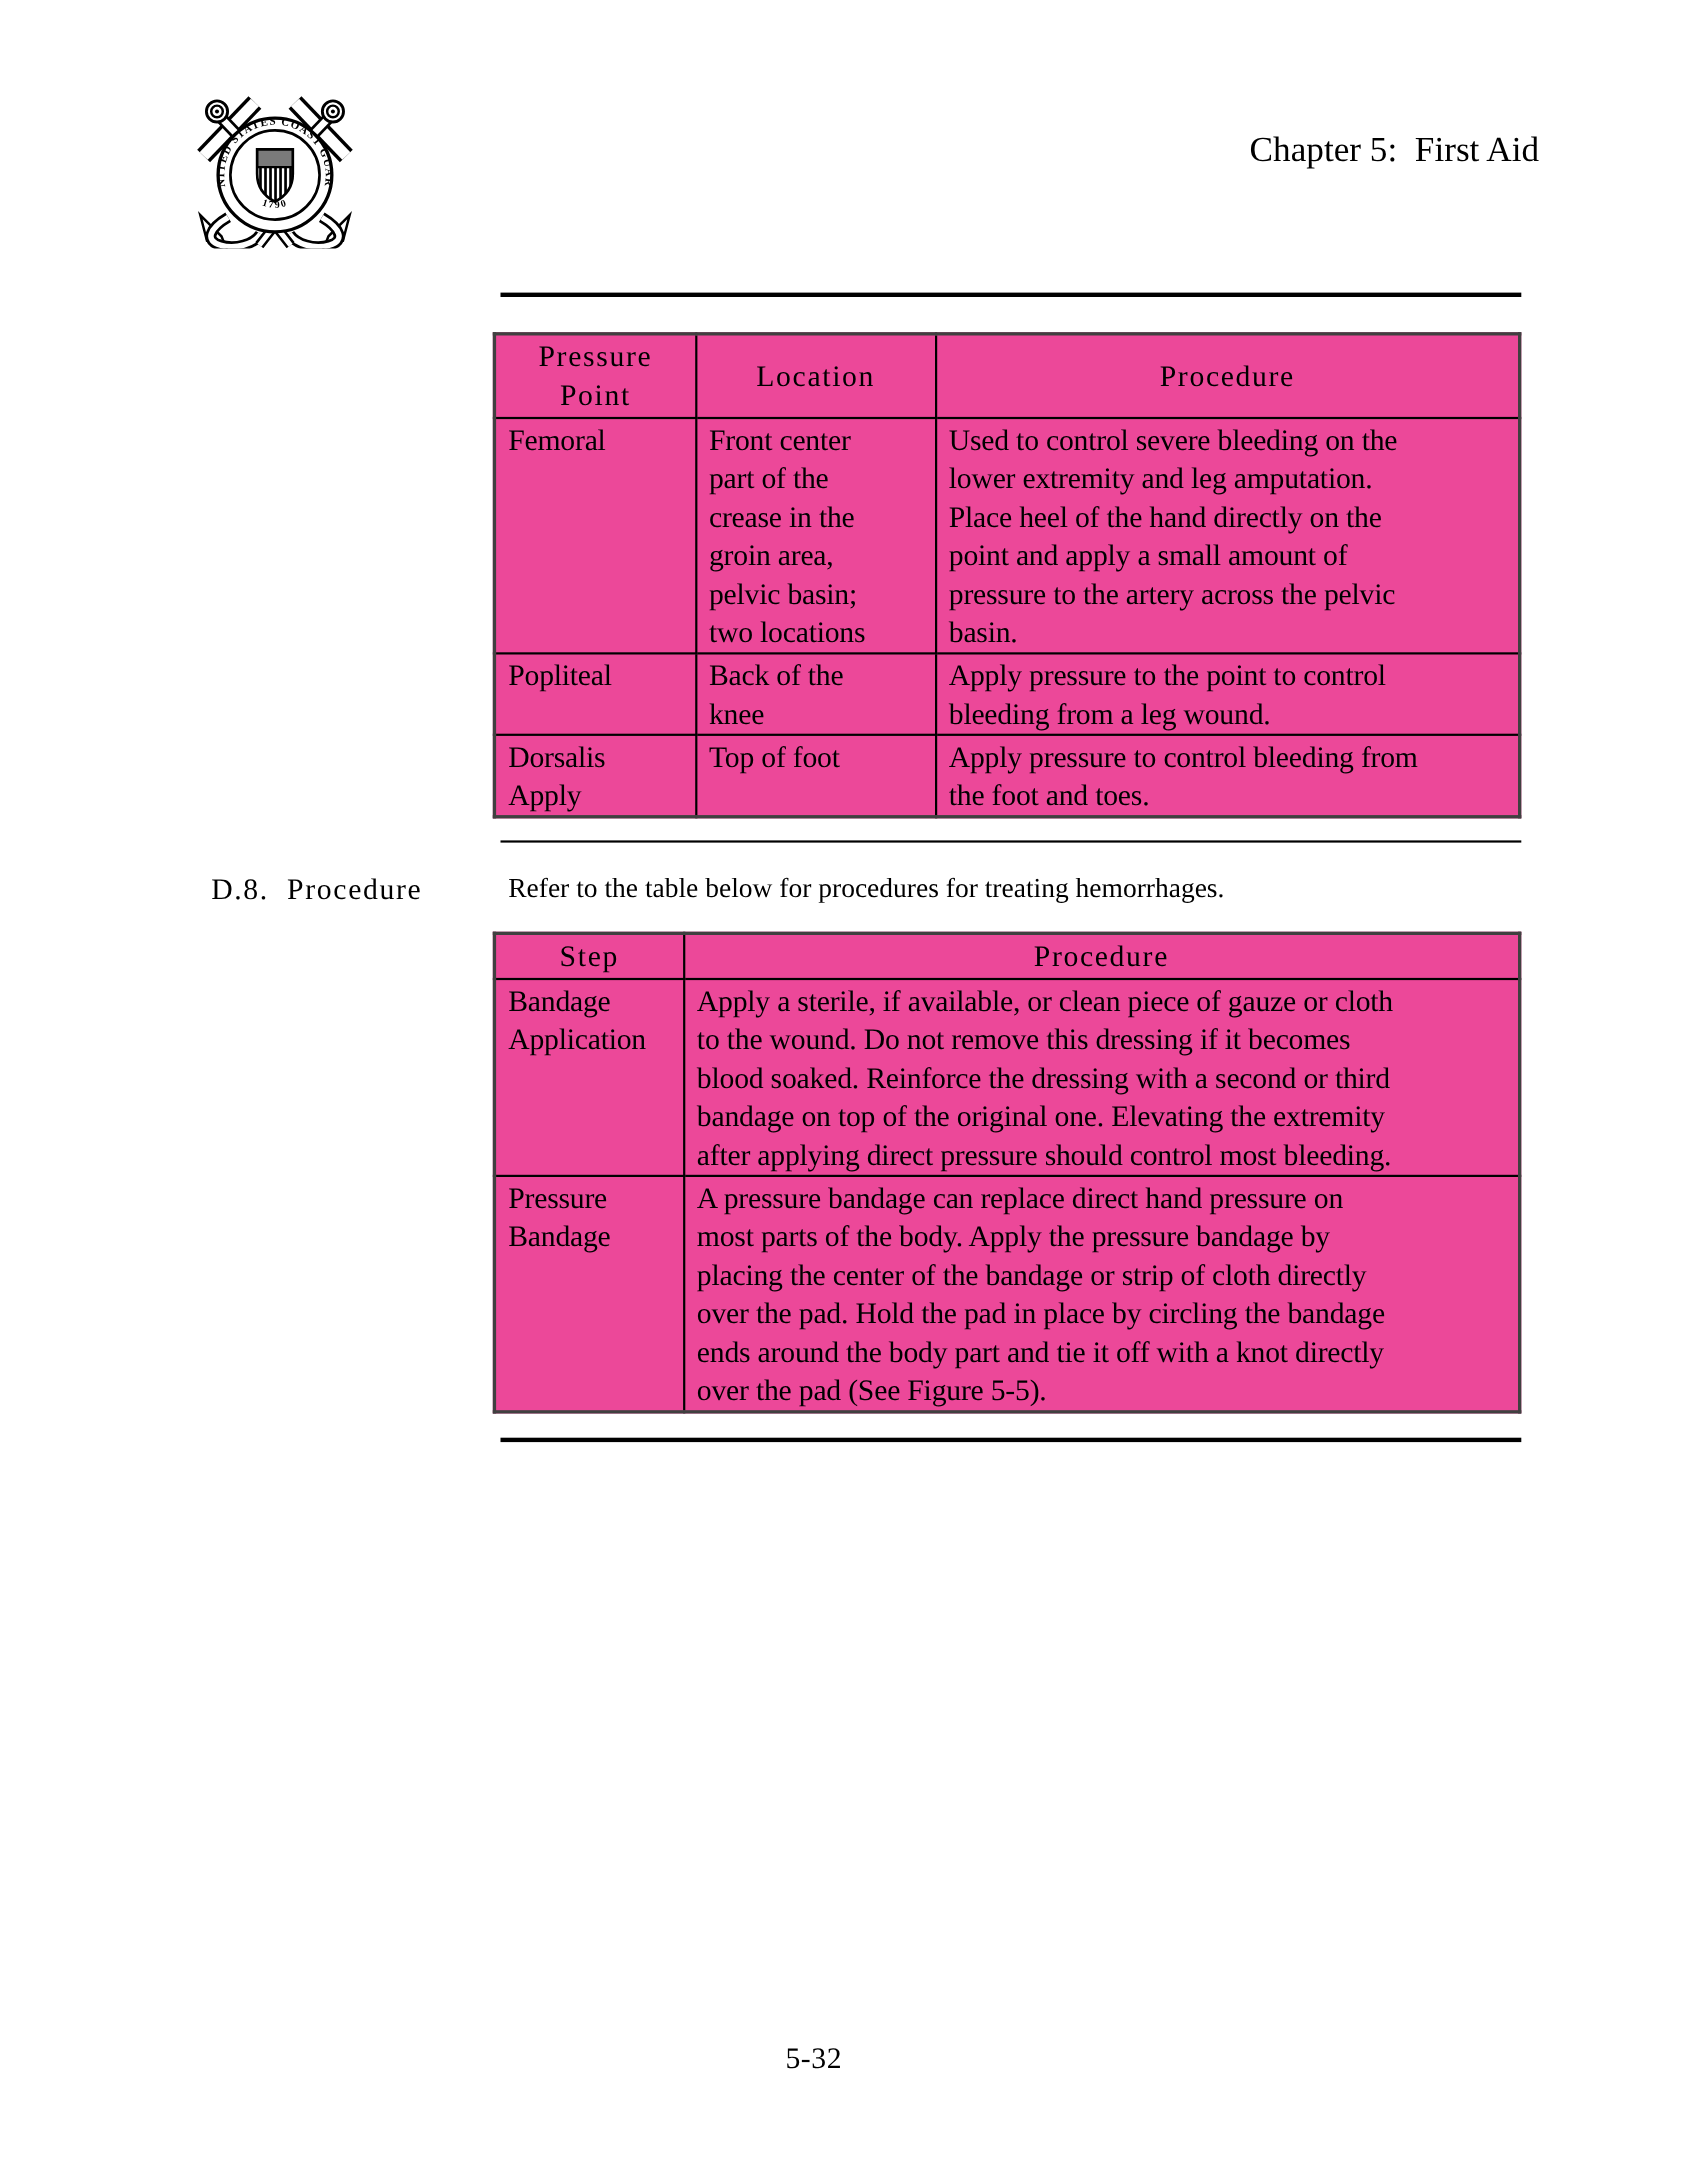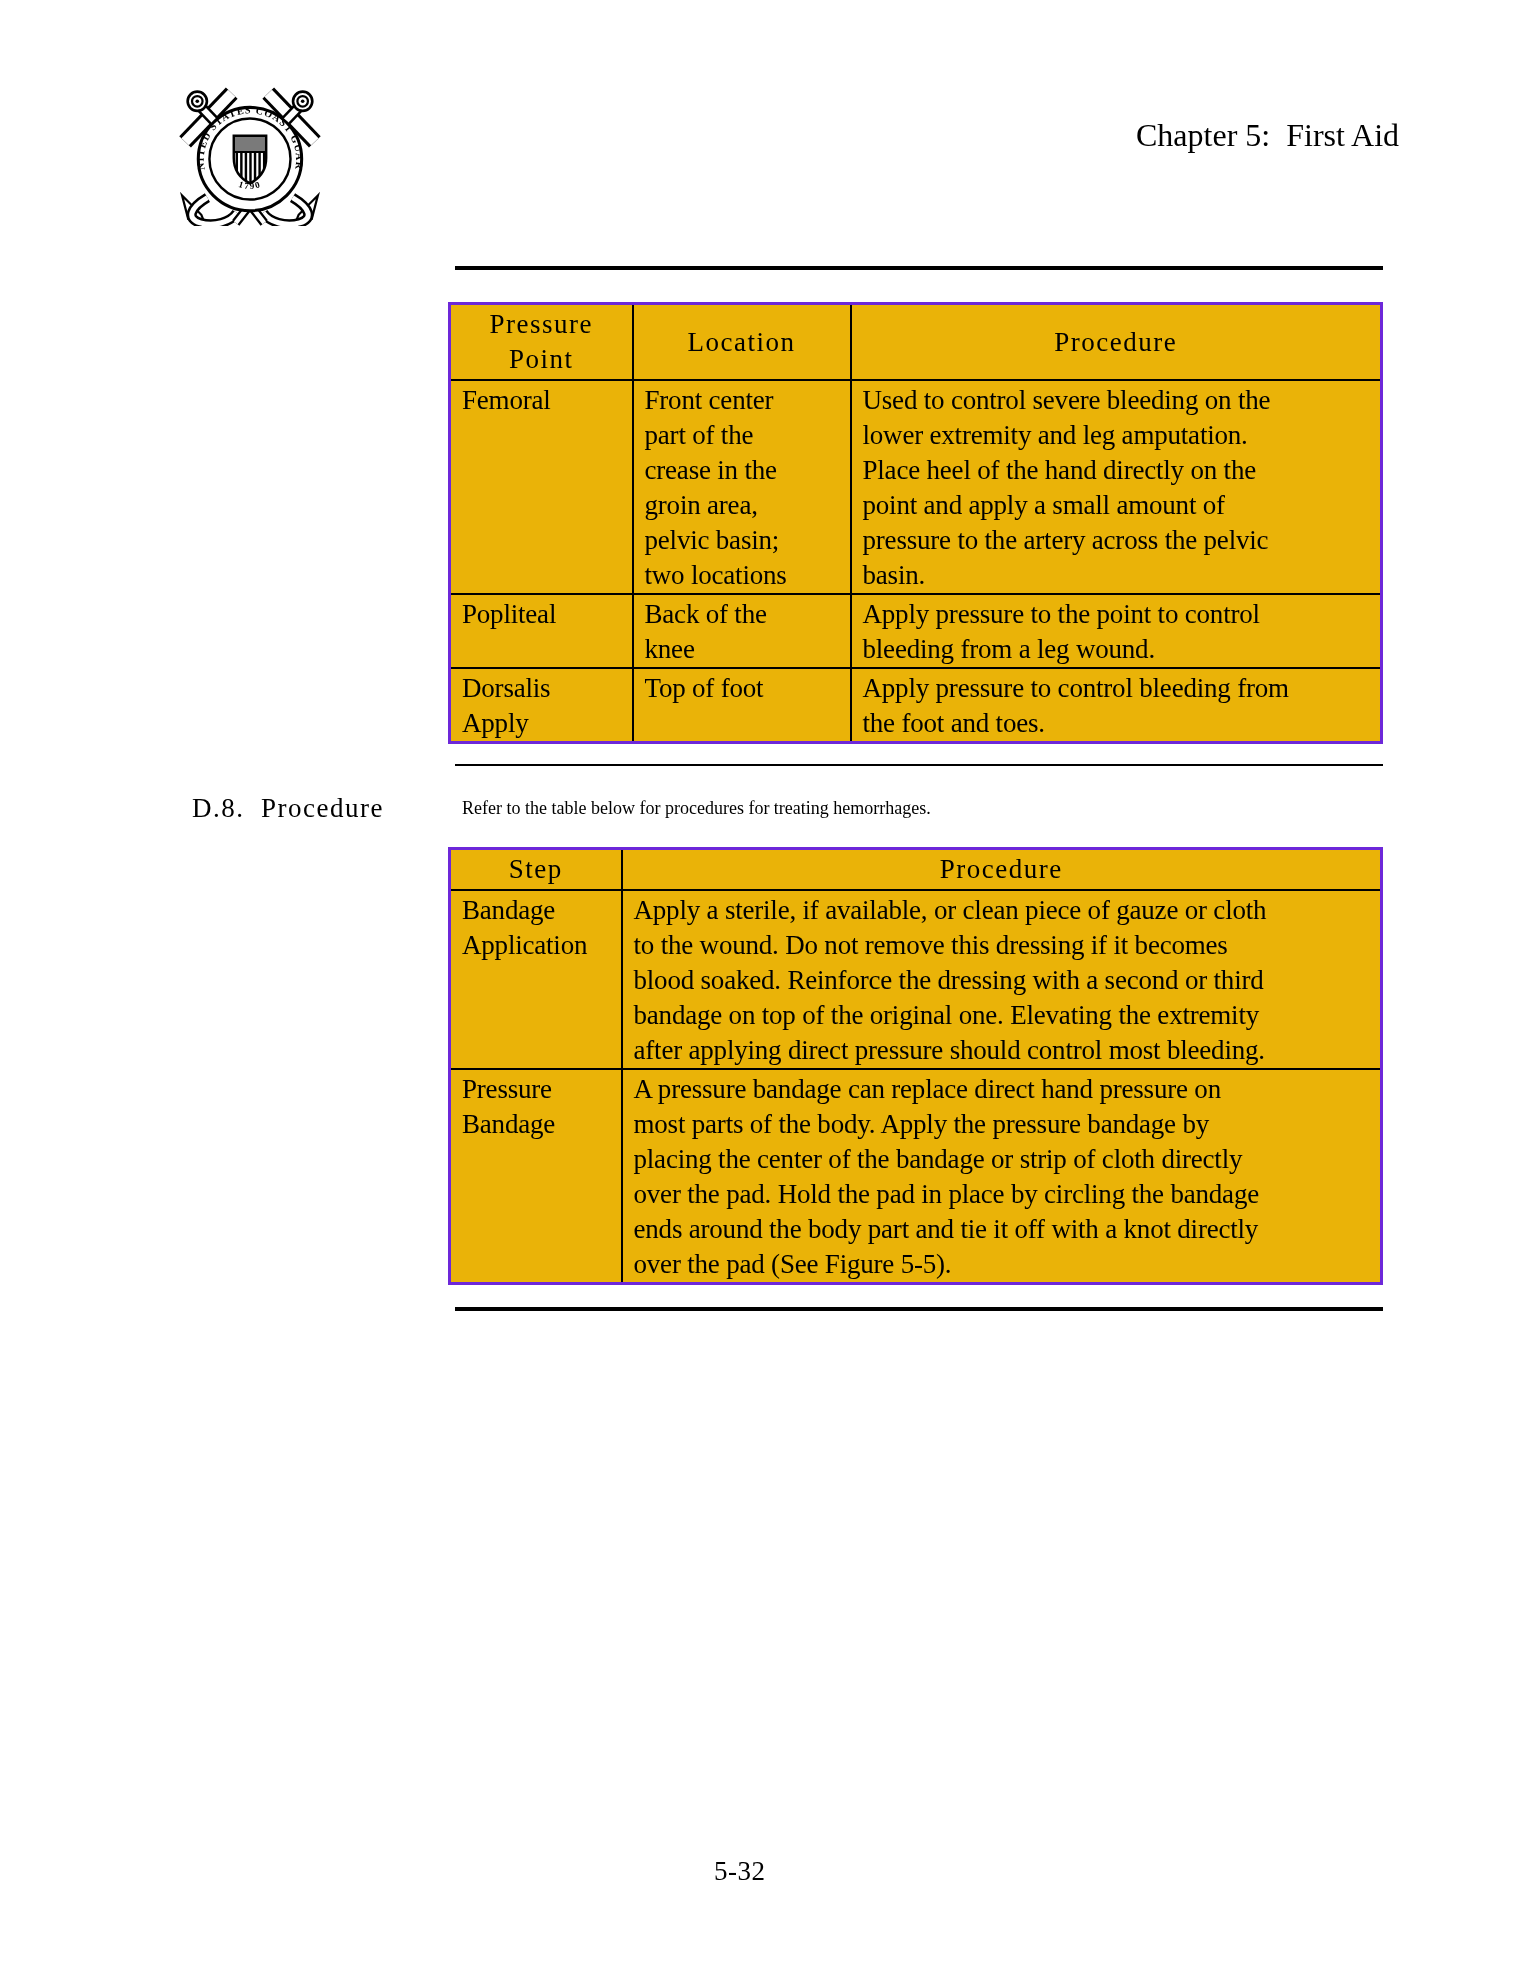--- a/index.html
+++ b/index.html
@@ -24,33 +24,33 @@
     white-space: pre;
   }
   .section-label {
     left: 192px; top: 791px;
     font-size: 27px; line-height: 34px;
     letter-spacing: 1.5px;
     white-space: pre;
   }
   .section-intro {
     left: 462px; top: 791px;
-    font-size: 18px; line-height: 34px; text-align: right;
+    font-size: 25px; line-height: 34px; text-align: right;
   }
   .page-number {
     left: 714px; top: 1856px;
     font-size: 27px; letter-spacing: 0.5px;
   }
 
   table.doc {
     position: absolute;
     border-collapse: collapse;
     table-layout: fixed;
-    background: #eab308;
-    border: 3px solid #6d28d9;
+    background: #ec4899;
+    border: 3px solid #404040;
   }
   table.doc th, table.doc td {
     border: 2px solid #000000;
     font-size: 27px;
     line-height: 35px;
     font-weight: normal;
     white-space: pre-line;
     letter-spacing: -0.2px;
     overflow: hidden;
   }

